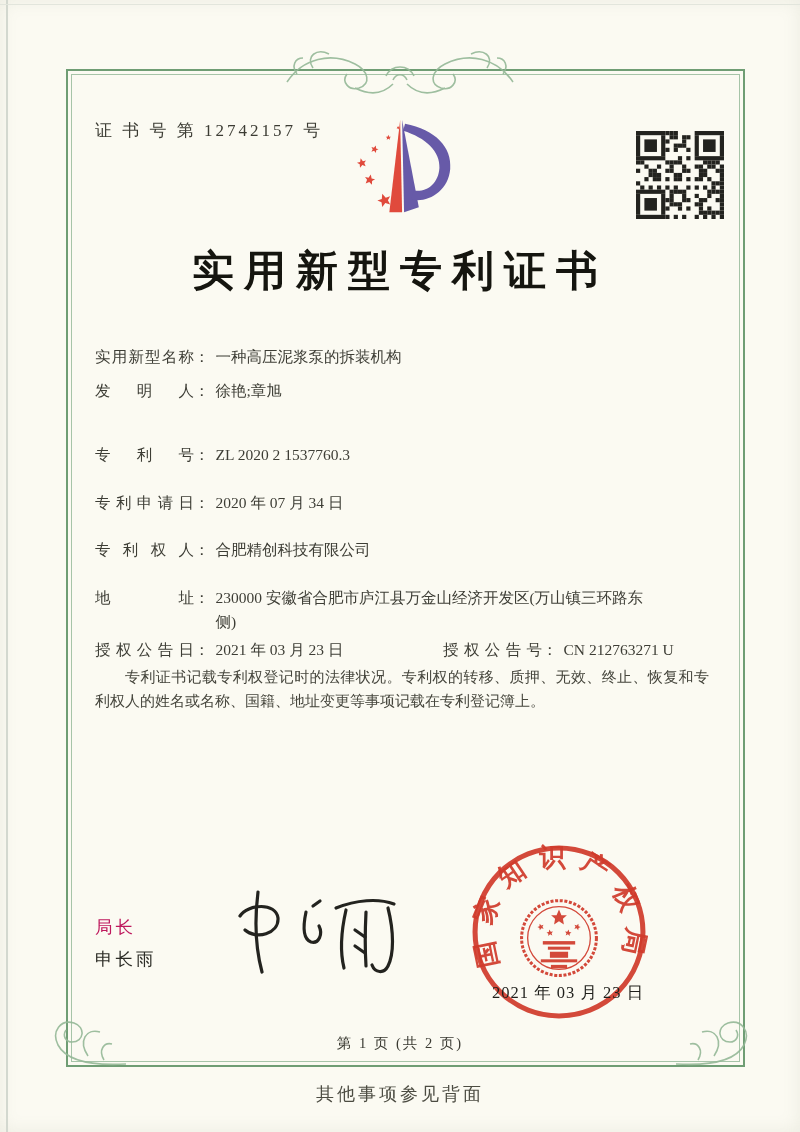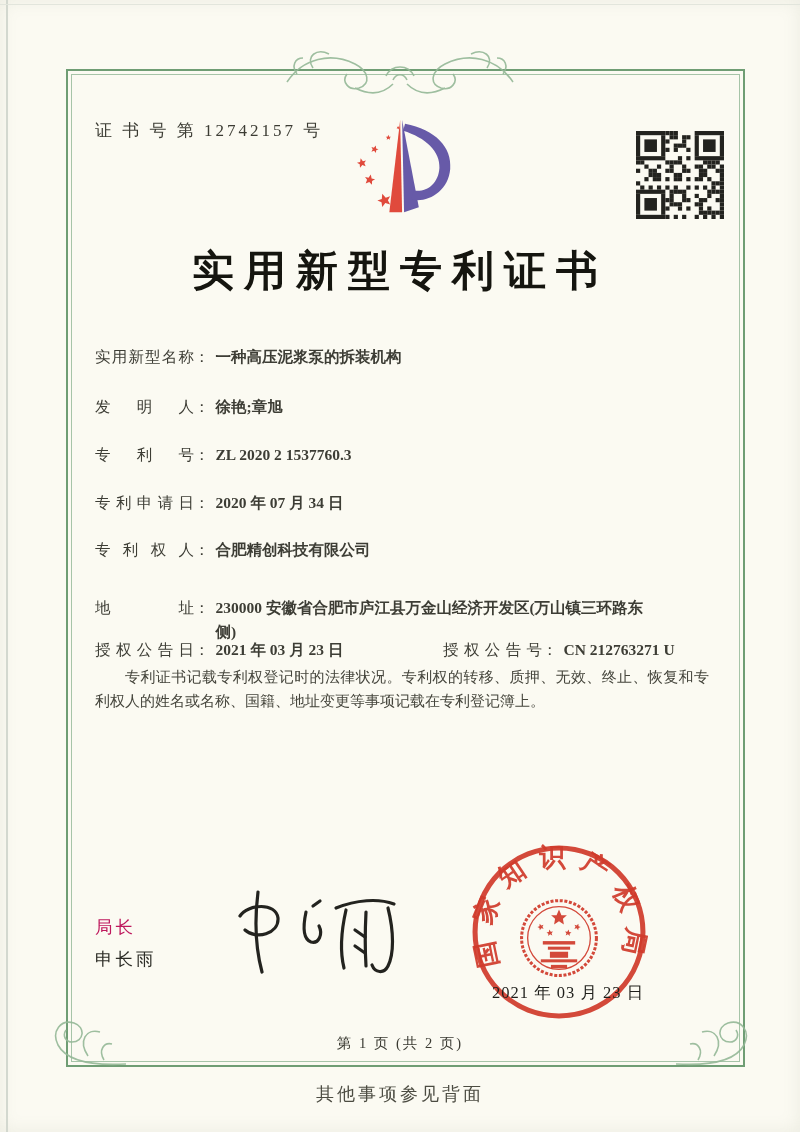--- a/index.html
+++ b/index.html
@@ -20,21 +20,21 @@
   .logo{position:absolute;left:348px;top:114px;}
   .qr{position:absolute;left:636px;top:131px;}
 
   .title{position:absolute;left:0;right:0;top:243px;text-align:center;font-size:42px;
          font-weight:bold;letter-spacing:10px;color:#15150f;}
 
   .fields{position:absolute;left:95px;top:345px;width:615px;font-size:15.5px;color:#3d3d35;}
   .frow{position:absolute;left:0;width:615px;line-height:24px;}
   .flabel{display:inline-block;width:99px;text-align:justify;text-align-last:justify;vertical-align:top;}
   .fcolon{display:inline-block;margin-right:6px;vertical-align:top;}
-  .fvalue{display:inline-block;vertical-align:top;max-width:452px;font-weight:bold;}
+  .fvalue{display:inline-block;vertical-align:top;max-width:452px;}
   .pair2{position:absolute;left:348px;top:0;white-space:nowrap;}
 
   .paras{position:absolute;left:95px;top:666px;width:614px;font-size:15px;line-height:23.5px;
          color:#45453c;text-align:justify;}
   .paras p{margin:0 0 7px 0;text-indent:2em;}
 
   .sign-title{position:absolute;left:95px;top:915px;font-size:17.5px;letter-spacing:3px;color:#be185d;}
   .sign-name{position:absolute;left:95px;top:947px;font-size:17.5px;letter-spacing:3px;color:#2c2c26;text-align:center;}
   .signature{position:absolute;left:218px;top:880px;}
 
@@ -250,33 +250,33 @@
       <rect x="72" y="80" width="4" height="4" fill="#23231f"></rect>
       <rect x="80" y="80" width="4" height="4" fill="#23231f"></rect>
     </svg>
 
   <div class="title">实用新型专利证书</div>
 
   <div class="fields">
     <div class="frow" style="top:0">
       <span class="flabel">实用新型名称</span><span class="fcolon">：</span><span class="fvalue">一种高压泥浆泵的拆装机构</span>
     </div>
-    <div class="frow" style="top:50px">
+    <div class="frow" style="top:34px">
       <span class="flabel">发明人</span><span class="fcolon">：</span><span class="fvalue">徐艳;章旭</span>
     </div>
     <div class="frow" style="top:98px">
       <span class="flabel">专利号</span><span class="fcolon">：</span><span class="fvalue">ZL 2020 2 1537760.3</span>
     </div>
     <div class="frow" style="top:146px">
       <span class="flabel">专利申请日</span><span class="fcolon">：</span><span class="fvalue">2020 年 07 月 34 日</span>
     </div>
     <div class="frow" style="top:193px">
       <span class="flabel">专利权人</span><span class="fcolon">：</span><span class="fvalue">合肥精创科技有限公司</span>
     </div>
-    <div class="frow" style="top:251px">
+    <div class="frow" style="top:241px">
       <span class="flabel">地址</span><span class="fcolon">：</span><span class="fvalue" style="width:440px">230000 安徽省合肥市庐江县万金山经济开发区(万山镇三环路东侧)</span>
     </div>
     <div class="frow" style="top:293px">
       <span class="flabel">授权公告日</span><span class="fcolon">：</span><span class="fvalue">2021 年 03 月 23 日</span>
       <span class="pair2">
         <span class="flabel">授权公告号</span><span class="fcolon">：</span><span class="fvalue">CN 212763271 U</span>
       </span>
     </div>
   </div>
 

